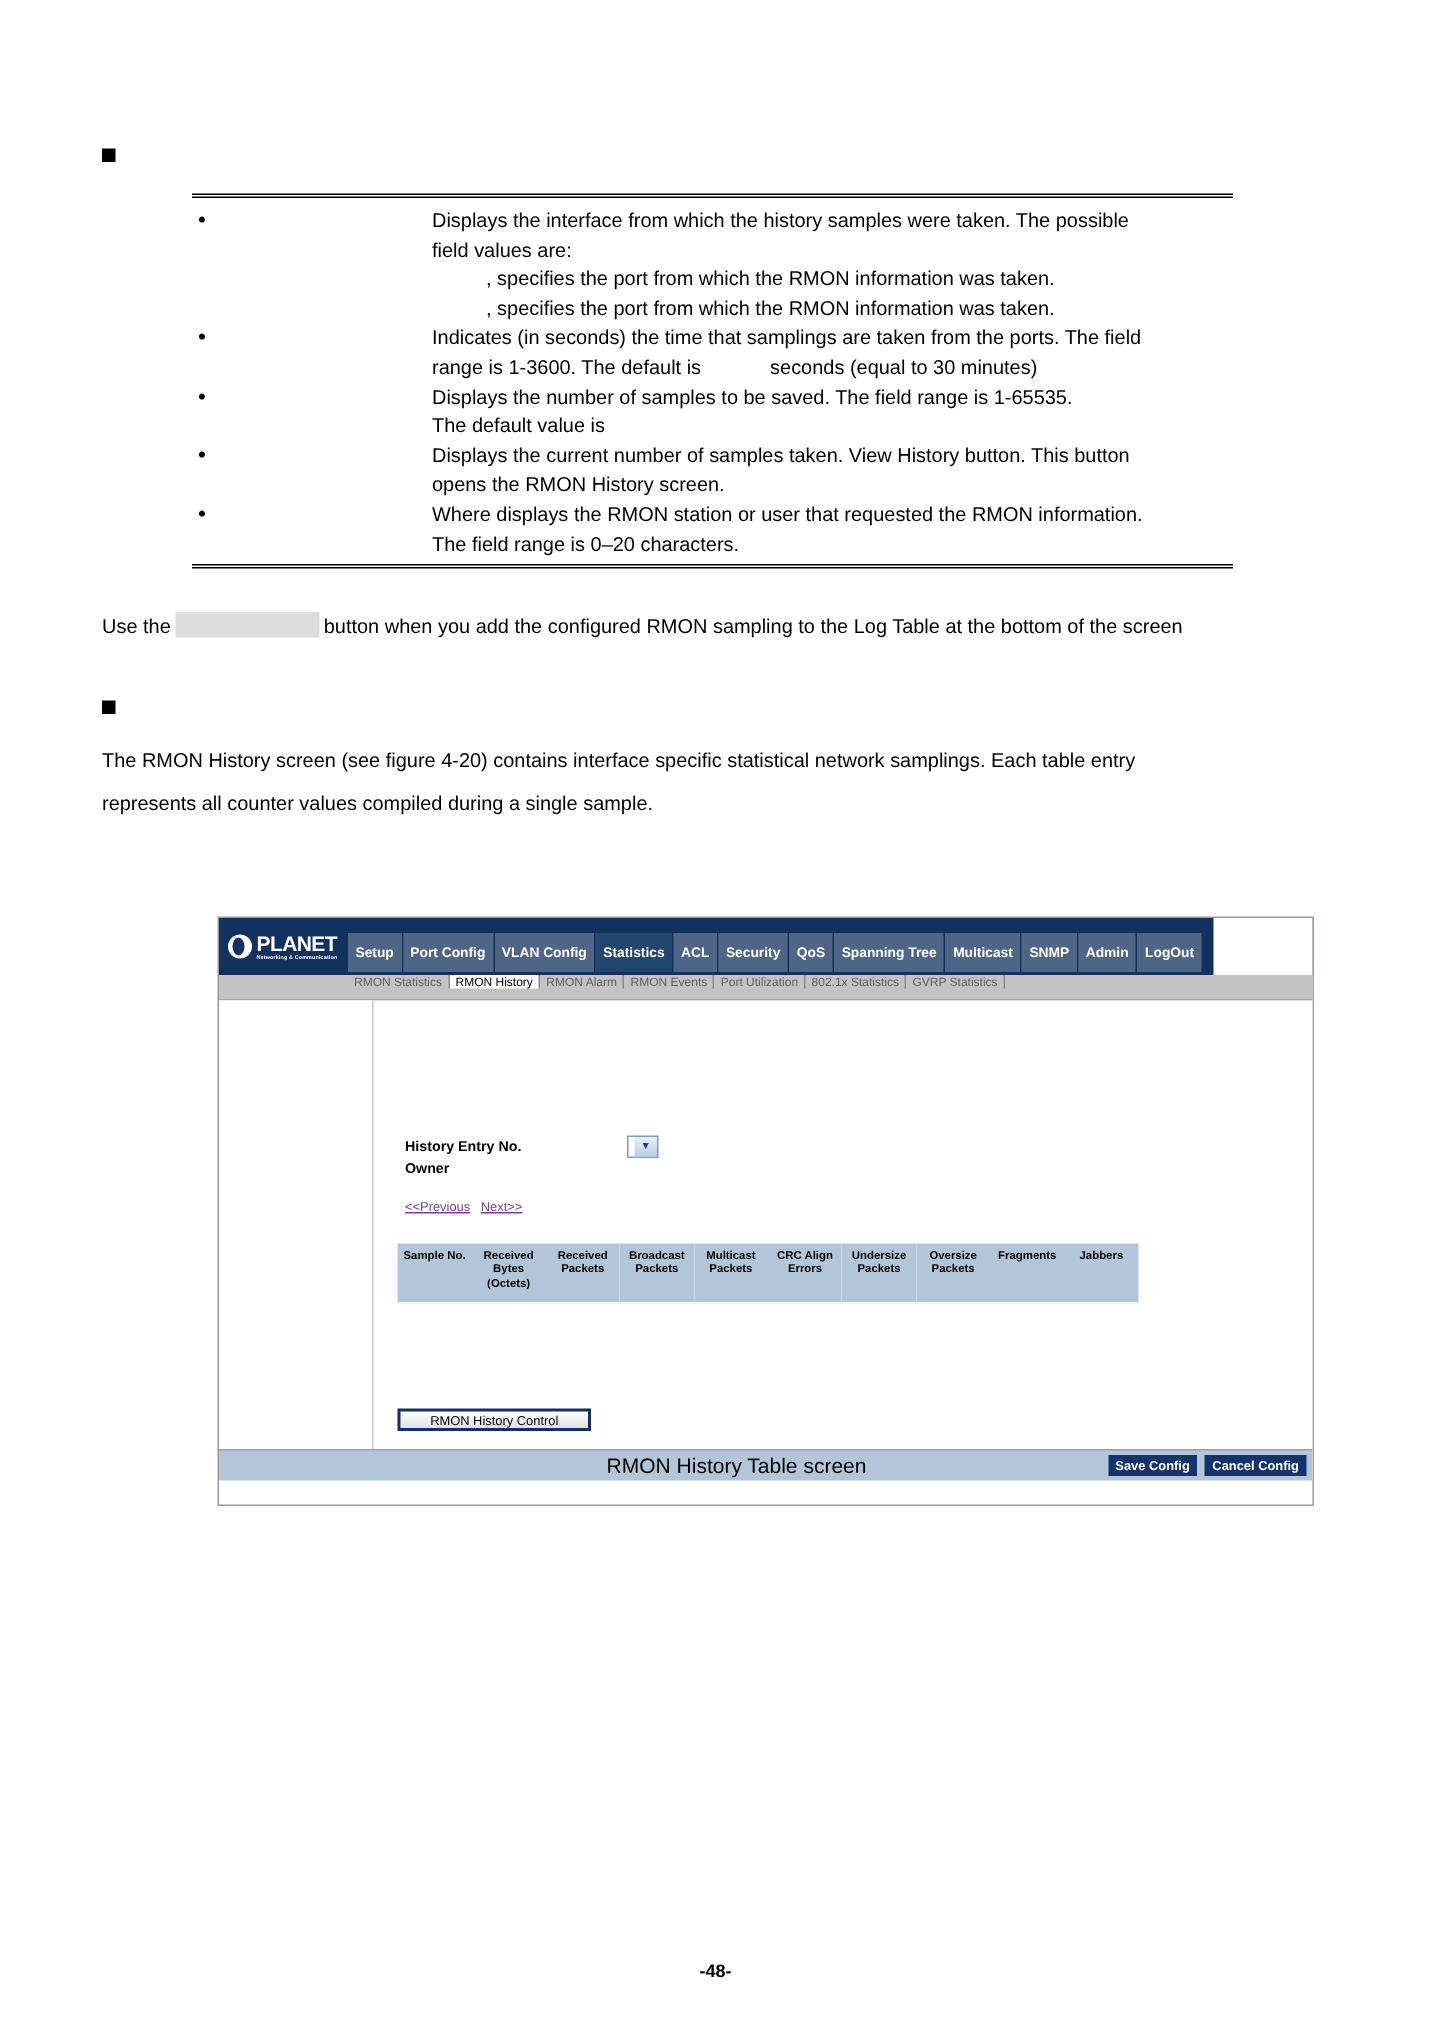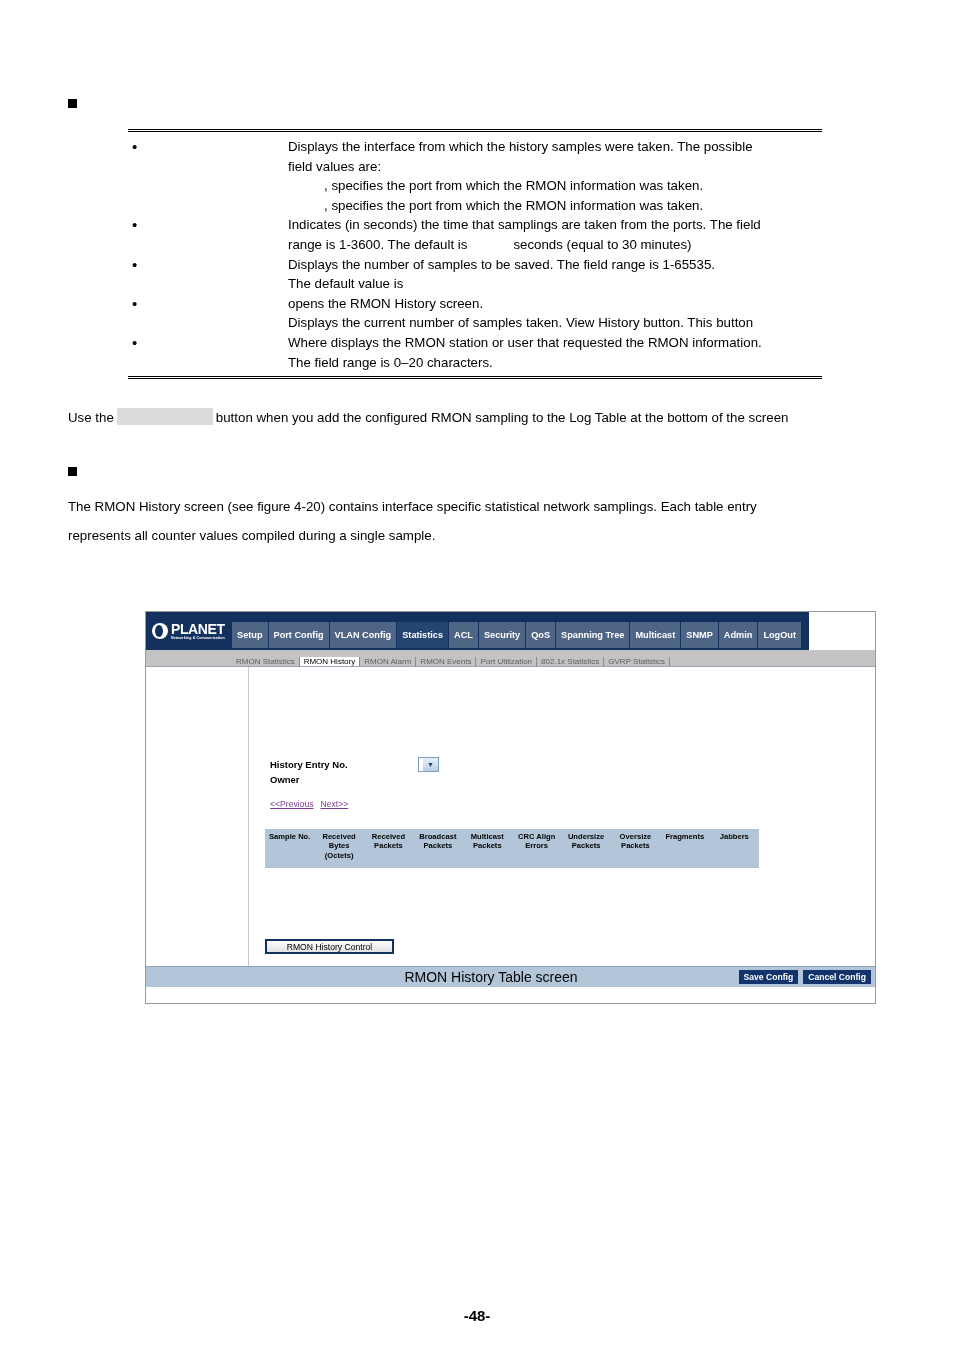--- a/index.html
+++ b/index.html
@@ -189,21 +189,21 @@
   }
   .nav-item.active {
     background: #24456f;
   }
 
   
   .app-subbar {
     height: 16px;
     background: #c3c3c3;
     display: flex;
-    align-items: flex-end;
+    align-items: flex-start;
     border-bottom: 1px solid #9aa7b5;
     position: relative;
   }
   .subbar-spacer { width: 86px; flex: 0 0 86px; background: #13315f; }
   .sub-item {
     font-size: 8px;
     color: #5f5f5f;
     padding: 0 4px;
     display: flex;
     align-items: center;
@@ -352,21 +352,21 @@
     text-align: center;
     font-size: 14px;
     color: #000;
     padding-left: 14px;
   }
   .page-number {
     position: absolute;
     left: 0; top: 1307px;
     width: 954px;
     text-align: center;
-    font-size: 15px;
+    font-size: 12px;
     font-weight: bold;
     color: #000;
   }
 </style>
 </head>
 <body>
 
 <div class="page">
 
   <div class="sec-marker" id="marker-1"></div>
@@ -407,22 +407,22 @@
         <div>The default value is</div>
       </div>
     </div>
 
     <div class="def-row">
       <div class="def-bullet-cell">
         <span class="bullet">•</span>
         <span class="def-term"></span>
       </div>
       <div class="def-desc-cell">
+        <div>Displays the current number of samples taken. View History button. This button</div>
         <div>opens the RMON History screen.</div>
-        <div>Displays the current number of samples taken. View History button. This button</div>
       </div>
     </div>
 
     <div class="def-row">
       <div class="def-bullet-cell">
         <span class="bullet">•</span>
         <span class="def-term"></span>
       </div>
       <div class="def-desc-cell">
         <div>Where displays the RMON station or user that requested the RMON information.</div>

